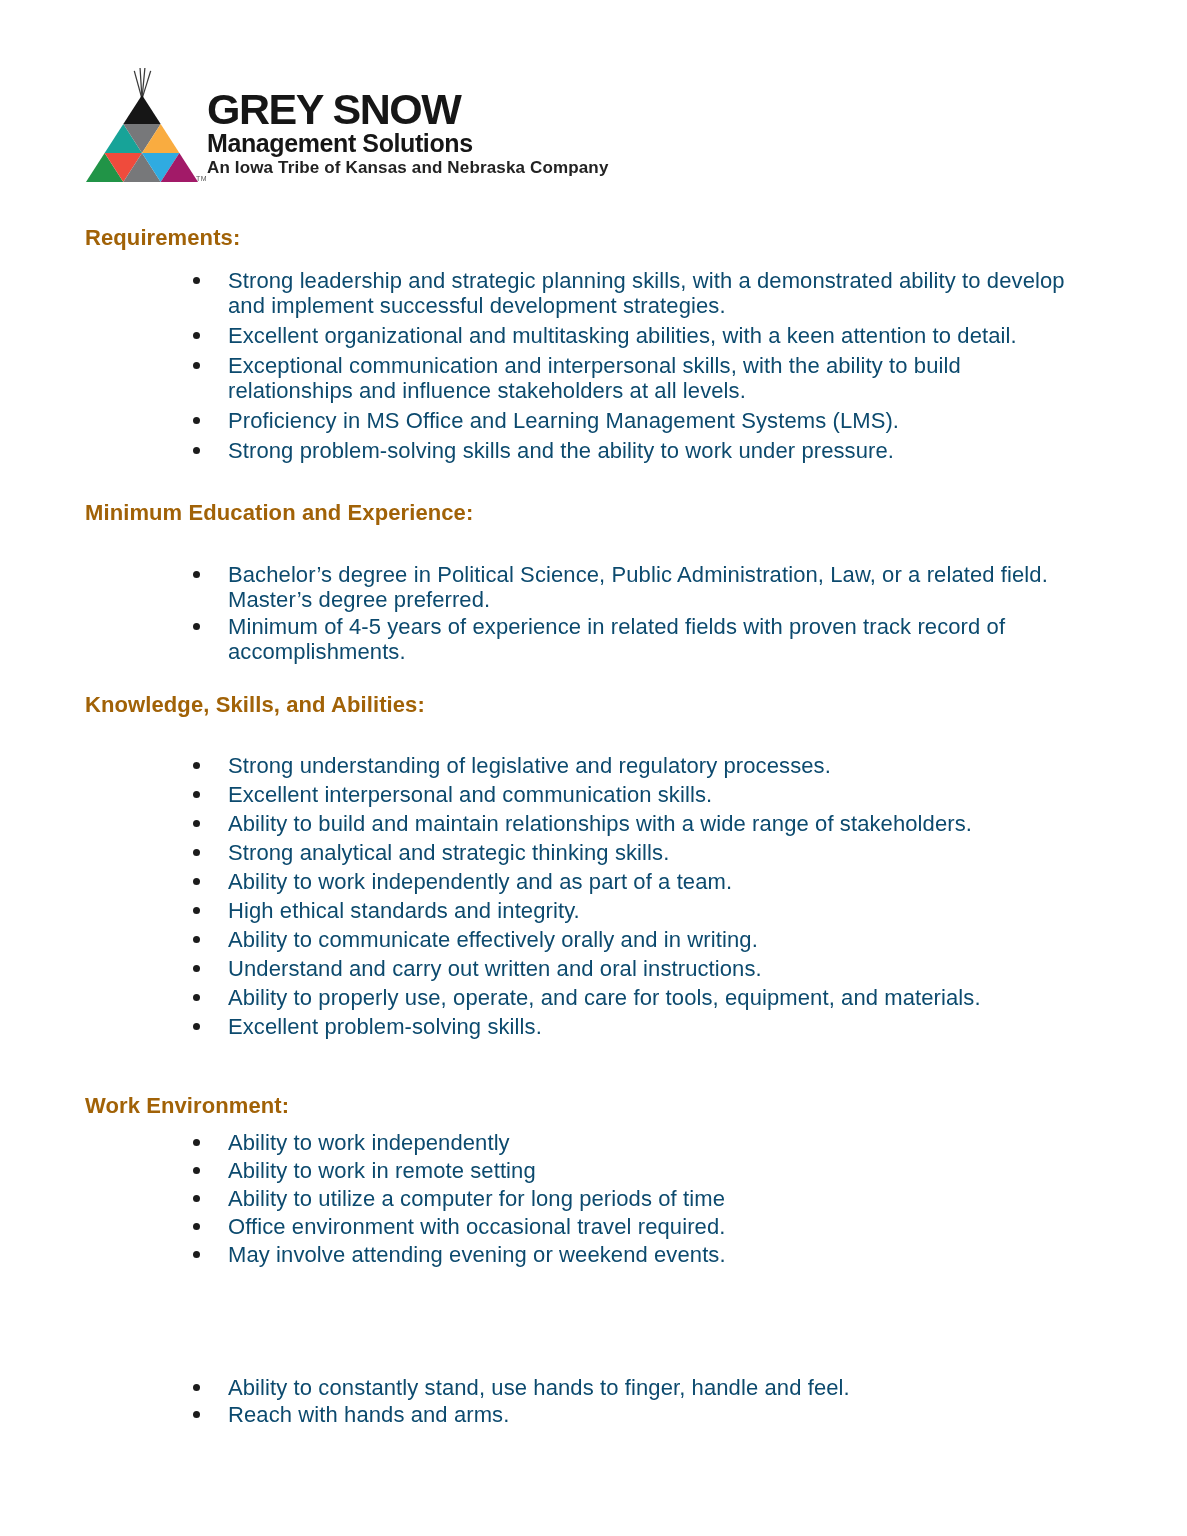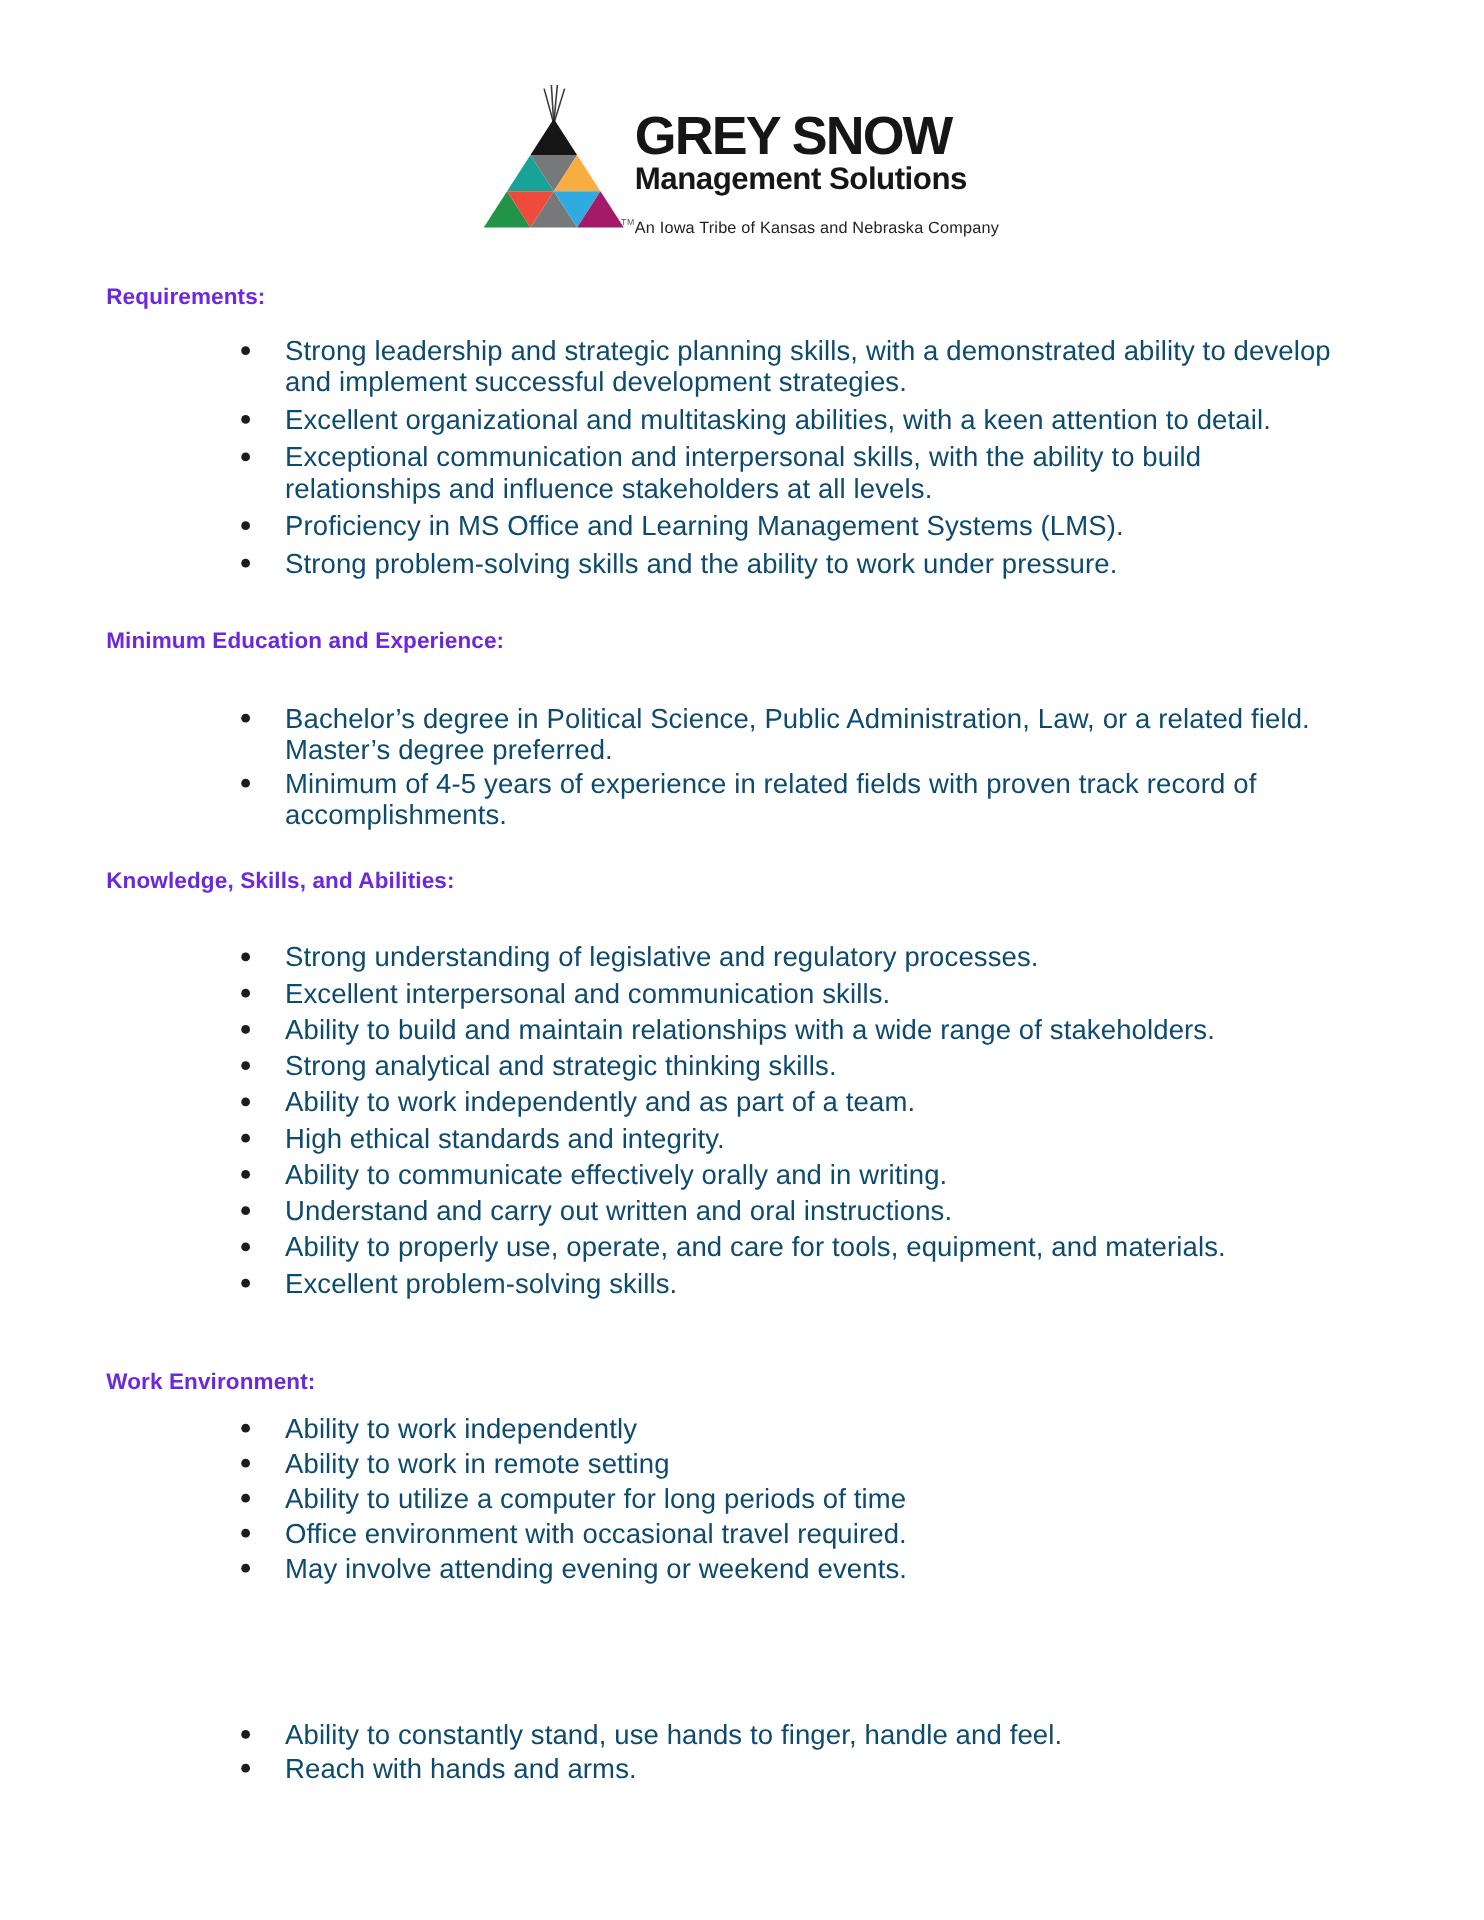--- a/index.html
+++ b/index.html
@@ -4,32 +4,32 @@
 <style>
   html,body{margin:0;padding:0;}
   body{
     width:1187px;height:1536px;background:#ffffff;
     font-family:"Liberation Sans",sans-serif;color:#383838;
     overflow:hidden;
   }
   .page{width:1187px;height:1536px;box-sizing:border-box;padding:0 87px 0 85px;position:relative;}
 
   
-  .logo-row{display:flex;justify-content:center;padding-top:66px;height:124px;box-sizing:content-box;}
+  .logo-row{display:flex;justify-content:flex-start;padding-top:66px;height:124px;box-sizing:content-box;}
   .logo{display:flex;align-items:flex-start;}
   .teepee-wrap{position:relative;width:114px;height:120px;flex:0 0 auto;}
   .teepee-wrap svg{display:block;width:114px;height:118px;}
   .tm-mark{position:absolute;right:-8px;bottom:4px;font-size:7px;color:#555;letter-spacing:0.5px;}
   .logo-text{padding-top:24px;margin-left:8px;}
   .logo-title{font-size:43px;font-weight:800;letter-spacing:-1.5px;line-height:0.92;color:#161616;white-space:nowrap;}
   .logo-subtitle{font-size:25px;font-weight:700;letter-spacing:-0.4px;line-height:1.05;color:#161616;white-space:nowrap;}
-  .logo-tagline{font-size:13px;font-weight:400;color:#222;letter-spacing:0.15px;margin-top:18px;white-space:nowrap;}
+  .logo-tagline{font-size:17px;font-weight:700;color:#222;letter-spacing:0.15px;margin-top:2px;white-space:nowrap;}
 
   
-  h2{font-size:18px;font-weight:700;color:#6d28d9;margin:0;line-height:25px;letter-spacing:0.1px;}
+  h2{font-size:22px;font-weight:700;color:#a16207;margin:0;line-height:25px;letter-spacing:0.1px;}
   ul{list-style:none;margin:0;padding:0;}
   li{
     position:relative;padding-left:143px;padding-right:14px;
     font-size:22px;line-height:25px;color:#0c4a6e;letter-spacing:0.1px;
   }
   li::before{
     content:"";position:absolute;left:108px;top:9px;width:7px;height:7px;
     border-radius:50%;background:#1c1c1c;
   }
   .sec-0{margin-top:35px;}  .sec-0 ul{margin-top:18px;}  .sec-0 li{margin-bottom:5px;}

